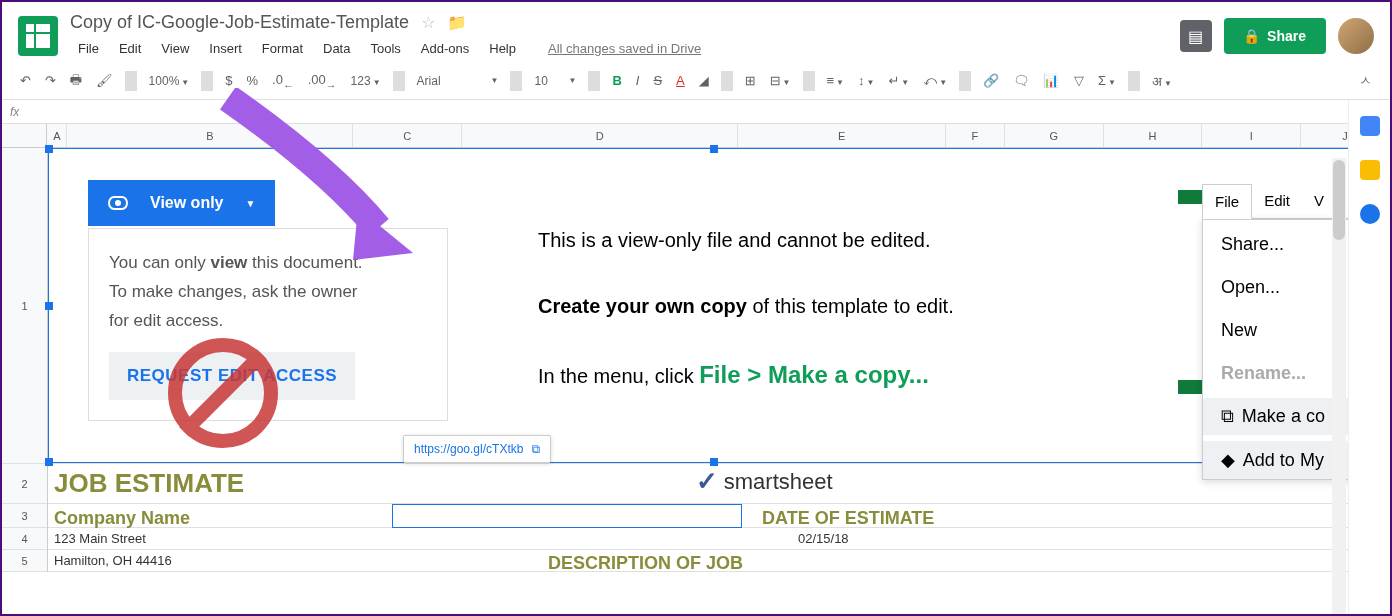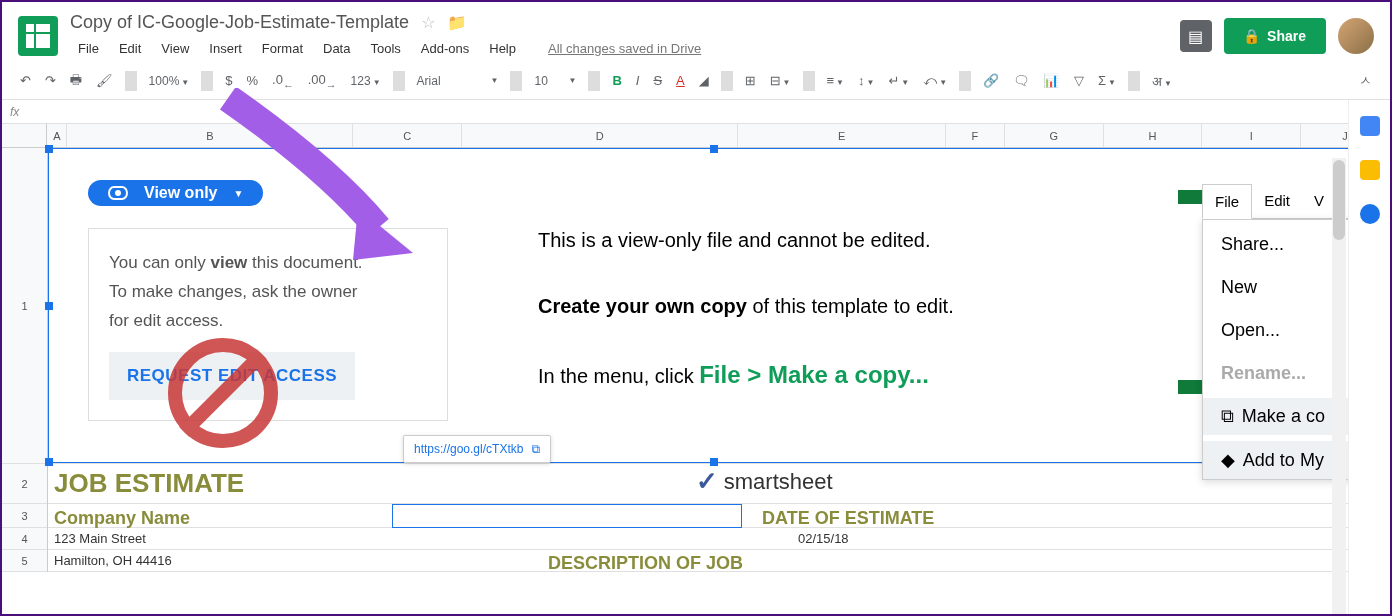--- a/index.html
+++ b/index.html
@@ -49,21 +49,21 @@
 .selection-border { position: absolute; left: 0; top: 0; right: 10px; bottom: 0; border: 1px solid #1a73e8; }
 .sel-handle { position: absolute; width: 8px; height: 8px; background: #1a73e8; }
 .sh-tl { top: -4px; left: -4px; } .sh-tr { top: -4px; right: -4px; }
 .sh-bl { bottom: -4px; left: -4px; } .sh-br { bottom: -4px; right: -4px; }
 .sh-tm { top: -4px; left: 50%; margin-left: -4px; }
 .sh-bm { bottom: -4px; left: 50%; margin-left: -4px; }
 .sh-ml { left: -4px; top: 50%; margin-top: -4px; }
 
 
 .viewonly-box { position: absolute; left: 40px; top: 80px; width: 360px; border: 1px solid #ddd; padding: 20px; background: #fff; }
-.viewonly-pill { position: absolute; left: 40px; top: 32px; background: #1a73e8; color: #fff; padding: 4px 20px; border-radius: 16px; display: flex; align-items: center; gap: 16px; font-size: 16px; font-weight: bold; }
+.viewonly-pill { position: absolute; left: 40px; top: 32px; background: #1a73e8; color: #fff; padding: 14px 20px; border-radius: 0; display: flex; align-items: center; gap: 22px; font-size: 16px; font-weight: bold; }
 .eye-icon { width: 20px; height: 14px; border: 2px solid #fff; border-radius: 60% / 100%; position: relative; }
 .eye-icon::after { content: ''; position: absolute; width: 6px; height: 6px; background: #fff; border-radius: 50%; top: 2px; left: 5px; }
 .viewonly-text { font-size: 17px; color: #555; line-height: 1.7; }
 .viewonly-text b { font-weight: bold; }
 .request-btn { margin-top: 16px; background: #eef1f3; color: #1a73e8; padding: 14px 18px; font-size: 17px; font-weight: bold; display: inline-block; letter-spacing: 0.5px; }
 .prohibit { position: absolute; left: 120px; top: 190px; width: 110px; height: 110px; border: 14px solid #c83838; border-radius: 50%; opacity: 0.85; }
 .prohibit::after { content: ''; position: absolute; width: 110px; height: 14px; background: #c83838; top: 34px; left: -14px; transform: rotate(-45deg); }
 
 
 .purple-arrow { position: absolute; left: 160px; top: -60px; width: 220px; height: 180px; pointer-events: none; }
@@ -269,22 +269,22 @@
         </svg>
 
       <div class="menu-mock">
         <div class="menu-tabs">
           <span class="active">File</span>
           <span>Edit</span>
           <span>V</span>
         </div>
         <div class="menu-items">
           <div>Share...</div>
+          <div>Open...</div>
           <div>New</div>
-          <div>Open...</div>
           <div class="disabled">Rename...</div>
           <div class="highlight">
               <span>⧉</span>
               <span>Make a co</span>
             </div>
           <div class="highlight">
               <span>◆</span>
               <span>Add to My</span>
             </div>
         </div>

